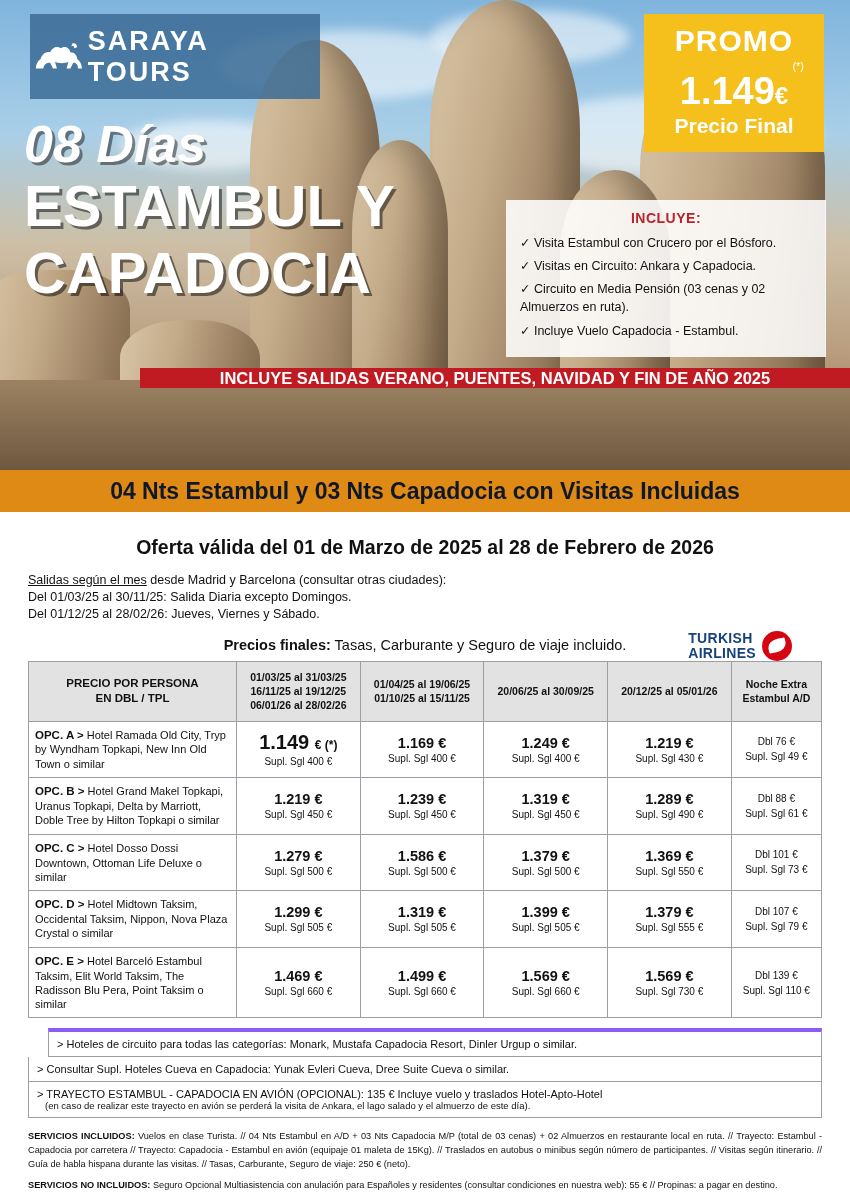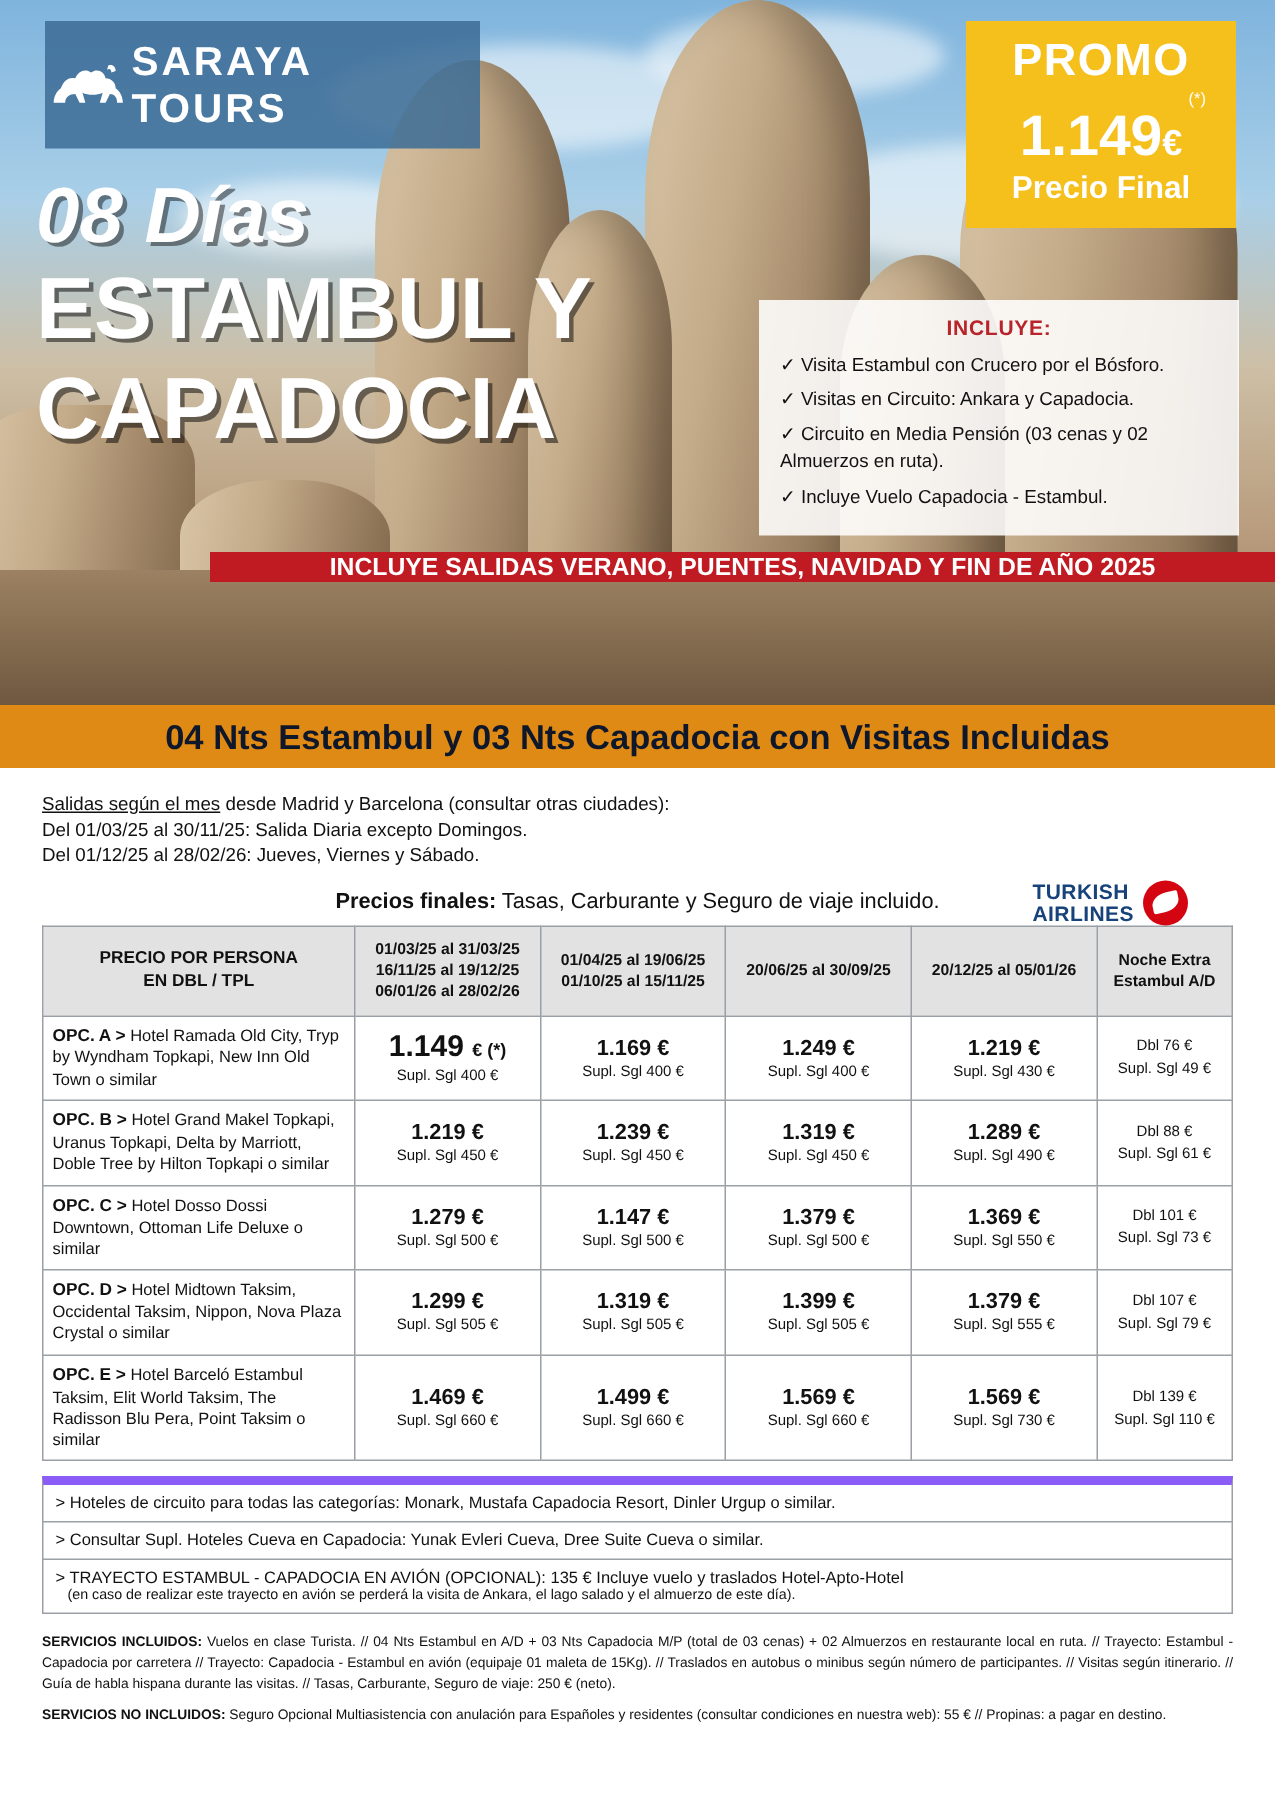--- a/index.html
+++ b/index.html
@@ -126,21 +126,21 @@
   .opt-cell b { font-size:11.5px; }
   .price-cell { text-align:center; padding:6px 2px;margin-top:24px; }
   .price-cell .p { font-size:14.5px; font-weight:bold; }
   .price-cell .p.big { font-size:20px; }
   .price-cell .s { font-size:10px; margin-top:2px; }
   .extra-cell { text-align:center; padding:6px 2px; font-size:10px; line-height:1.5; }
 
   
   .notes { margin-top:10px; }
   .note-row { border:1px solid #9aa0a6; border-top:none; padding:6px 8px; font-size:11px; }
-  .note-row:first-child { border-top:6px solid #8b5cf6; }
+  .note-row:first-child { border-top:4px solid #8b5cf6;margin-left:20px; }
   .note-sub { font-size:9.5px; display:block; padding-left:8px; }
 
   .fineprint { margin-top:12px; font-size:9.2px; line-height:1.5; text-align:justify; }
   .fineprint p { margin:0 0 7px 0; }
   .fineprint b { font-weight:bold; }
   .rel { position:relative; }
 </style>
 </head>
 <body>
 
@@ -194,20 +194,21 @@
       </ul>
     </div>
 
     <div class="strip-red">INCLUYE SALIDAS VERANO, PUENTES, NAVIDAD Y FIN DE AÑO 2025</div>
   </div>
 
   <div class="strip-orange">04 Nts Estambul y 03 Nts Capadocia con Visitas Incluidas</div>
 
   <div class="content">
 
+    <div class="offer-title">Oferta válida del 01 de Marzo de 2025 al 28 de Febrero de 2026</div>
 
     <div class="dep-line">
       <u>Salidas según el mes</u><span> desde Madrid y Barcelona (consultar otras ciudades):</span>
     </div>
     <div class="dep-line">Del 01/03/25 al 30/11/25: Salida Diaria excepto Domingos.</div>
     <div class="dep-line">Del 01/12/25 al 28/02/26: Jueves, Viernes y Sábado.</div>
 
     <div class="rel">
       <div class="airline ta-wrap" style="top:-6px;">
         <div>
@@ -304,21 +305,21 @@
         <tr>
           <td class="opt-cell">
             <b>OPC. C &gt;</b>
             <span>Hotel Dosso Dossi Downtown, Ottoman Life Deluxe o similar</span>
           </td>
           <td class="price-cell">
             <div class="p">1.279 €</div>
             <div class="s">Supl. Sgl 500 €</div>
           </td>
           <td class="price-cell">
-            <div class="p">1.147 €</div>
+            <div class="p">1.586 €</div>
             <div class="s">Supl. Sgl 500 €</div>
           </td>
           <td class="price-cell">
             <div class="p">1.379 €</div>
             <div class="s">Supl. Sgl 500 €</div>
           </td>
           <td class="price-cell">
             <div class="p">1.369 €</div>
             <div class="s">Supl. Sgl 550 €</div>
           </td>

